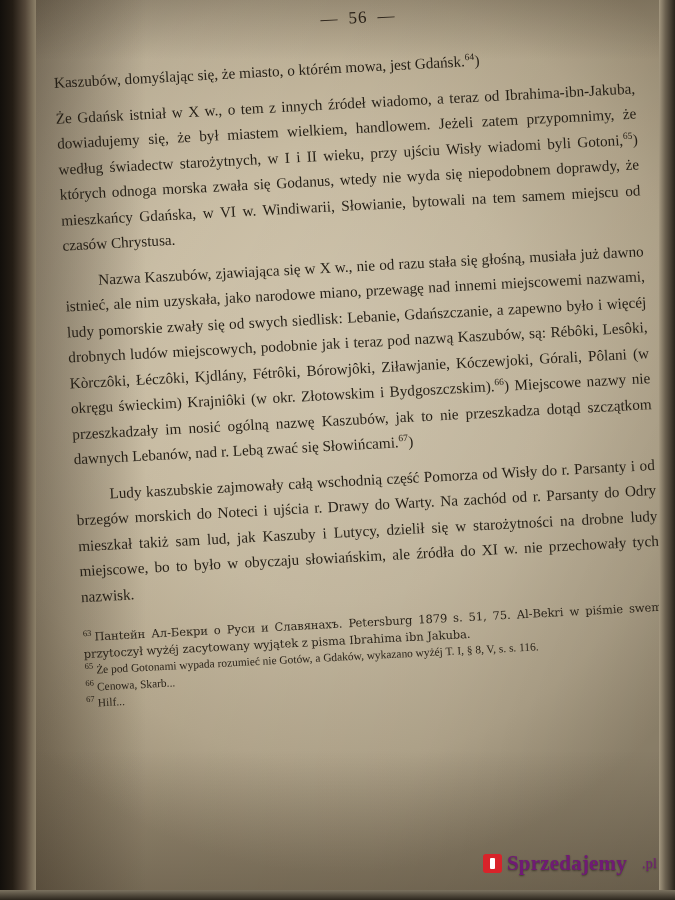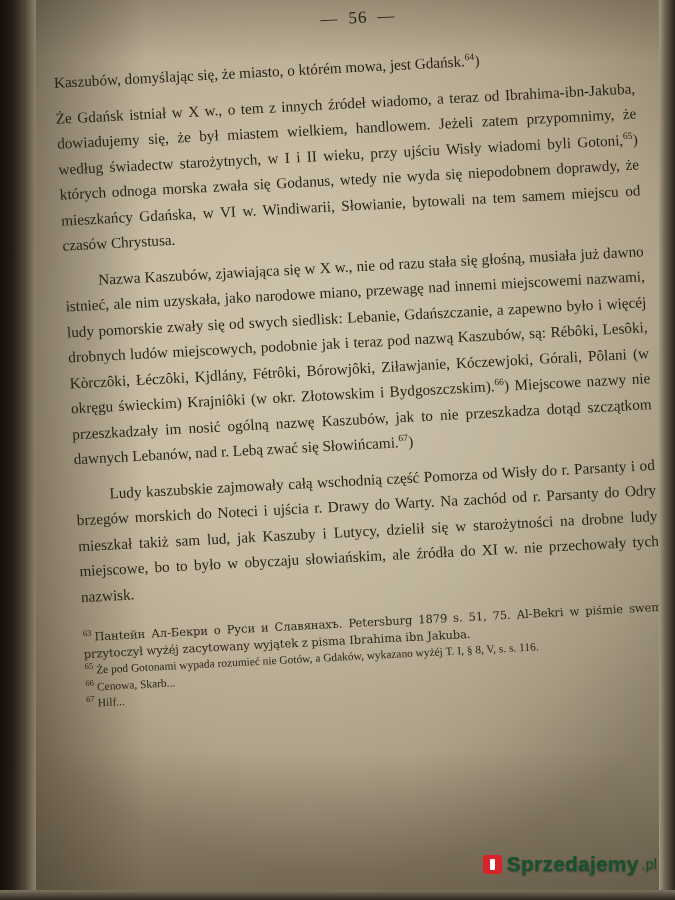--- a/index.html
+++ b/index.html
@@ -107,22 +107,22 @@
   }
   .cyr { font-family: "DejaVu Serif", serif; }
   
   .watermark {
     position: absolute;
     right: 18px;
     bottom: 24px;
     z-index: 8;
     display: flex;
     align-items: center;
-    font-family: Liberation Sans, sans-serif;
-    color: #14532d;
+    font-family: Liberation Serif, serif;
+    color: #701a75;
     font-size: 21px;
     font-weight: bold;
     letter-spacing: 0.2px;
     text-shadow: 0 1px 2px rgba(0,0,0,0.45);
   }
   .watermark .dot {
     display: inline-block;
     width: 19px; height: 19px;
     background: #d8232a;
     border-radius: 3px;
@@ -132,21 +132,21 @@
   .watermark .dot:after {
     content: "";
     position: absolute;
     left: 7px; top: 4px;
     width: 5px; height: 11px;
     background: #ffffff;
     border-radius: 1px;
   }
   .watermark .pl {
     font-size: 14px;
-    margin-left: 3px;
+    margin-left: 15px;
     font-weight: normal;
     opacity: 0.95;
   }
   
   .curve-shade {
     position: absolute;
     left: 26px; top: 0;
     width: 120px; height: 900px;
     background: linear-gradient(to right, rgba(40,30,18,0.42), rgba(40,30,18,0.0));
     z-index: 2;

